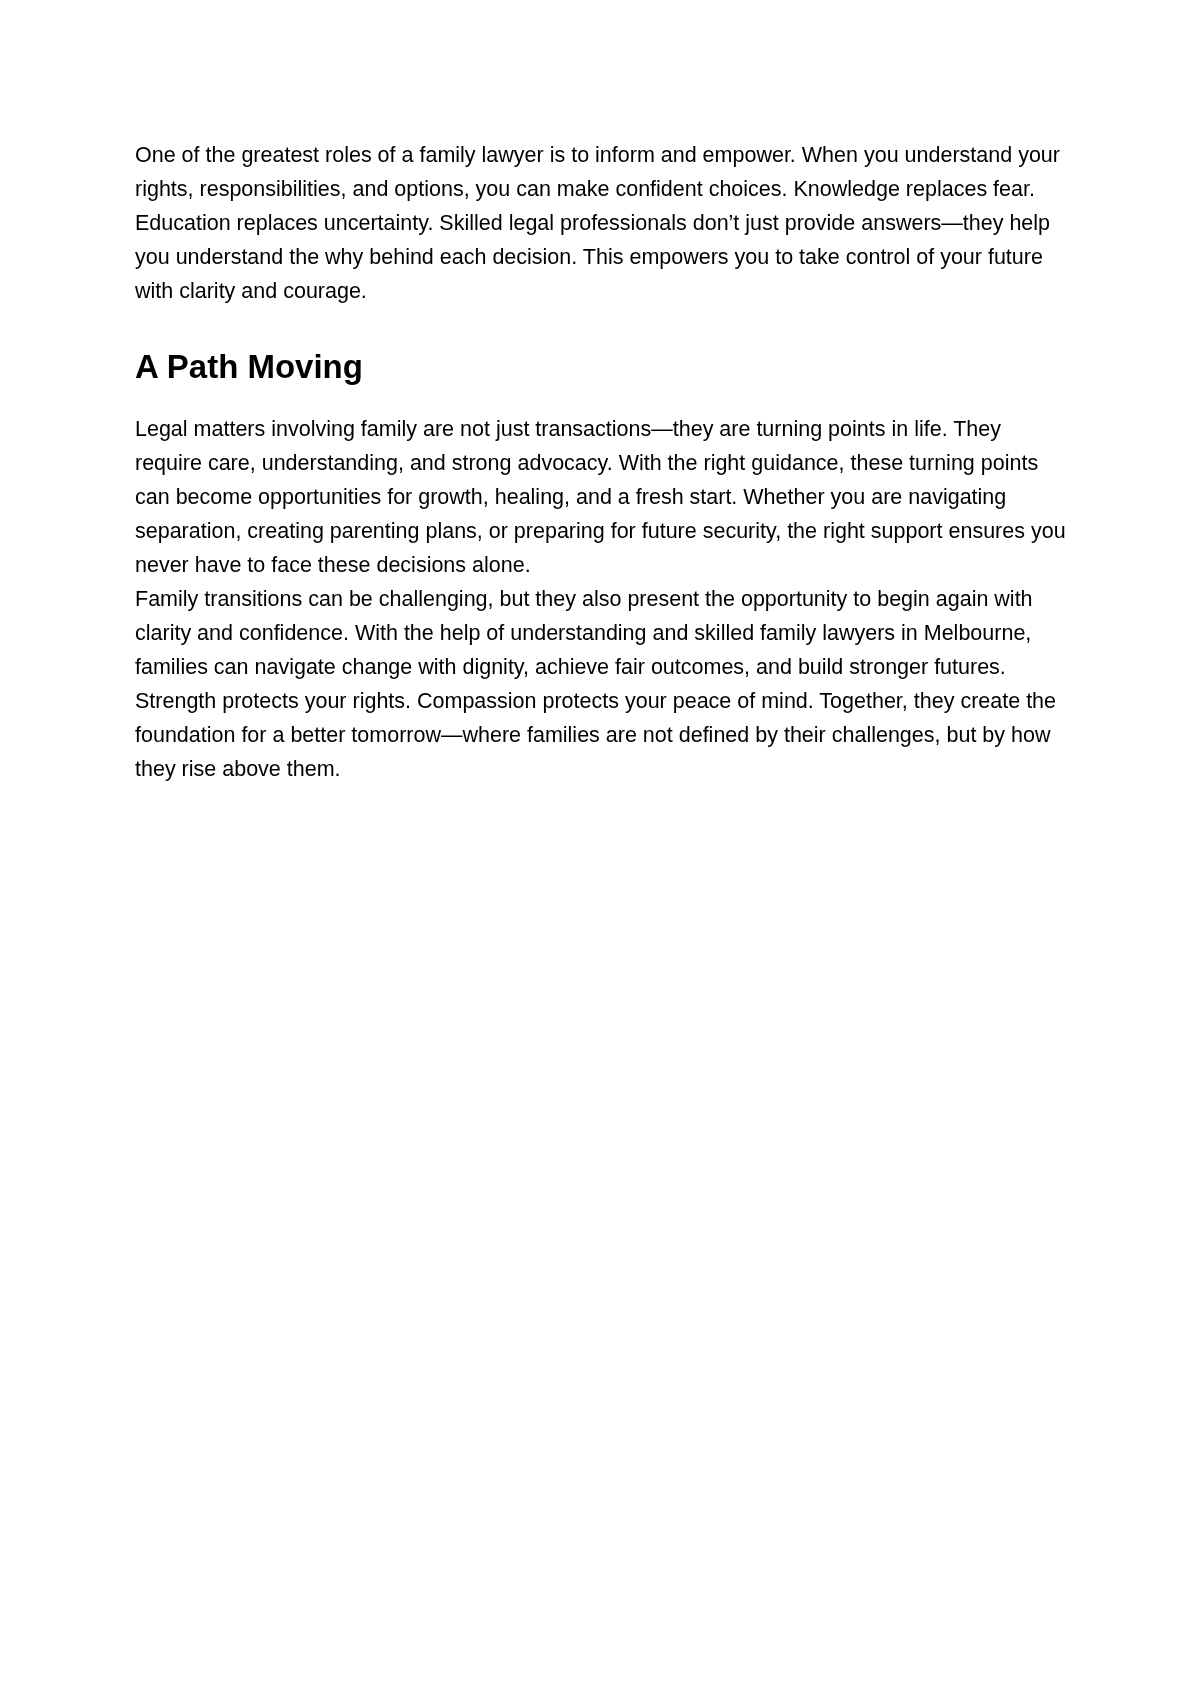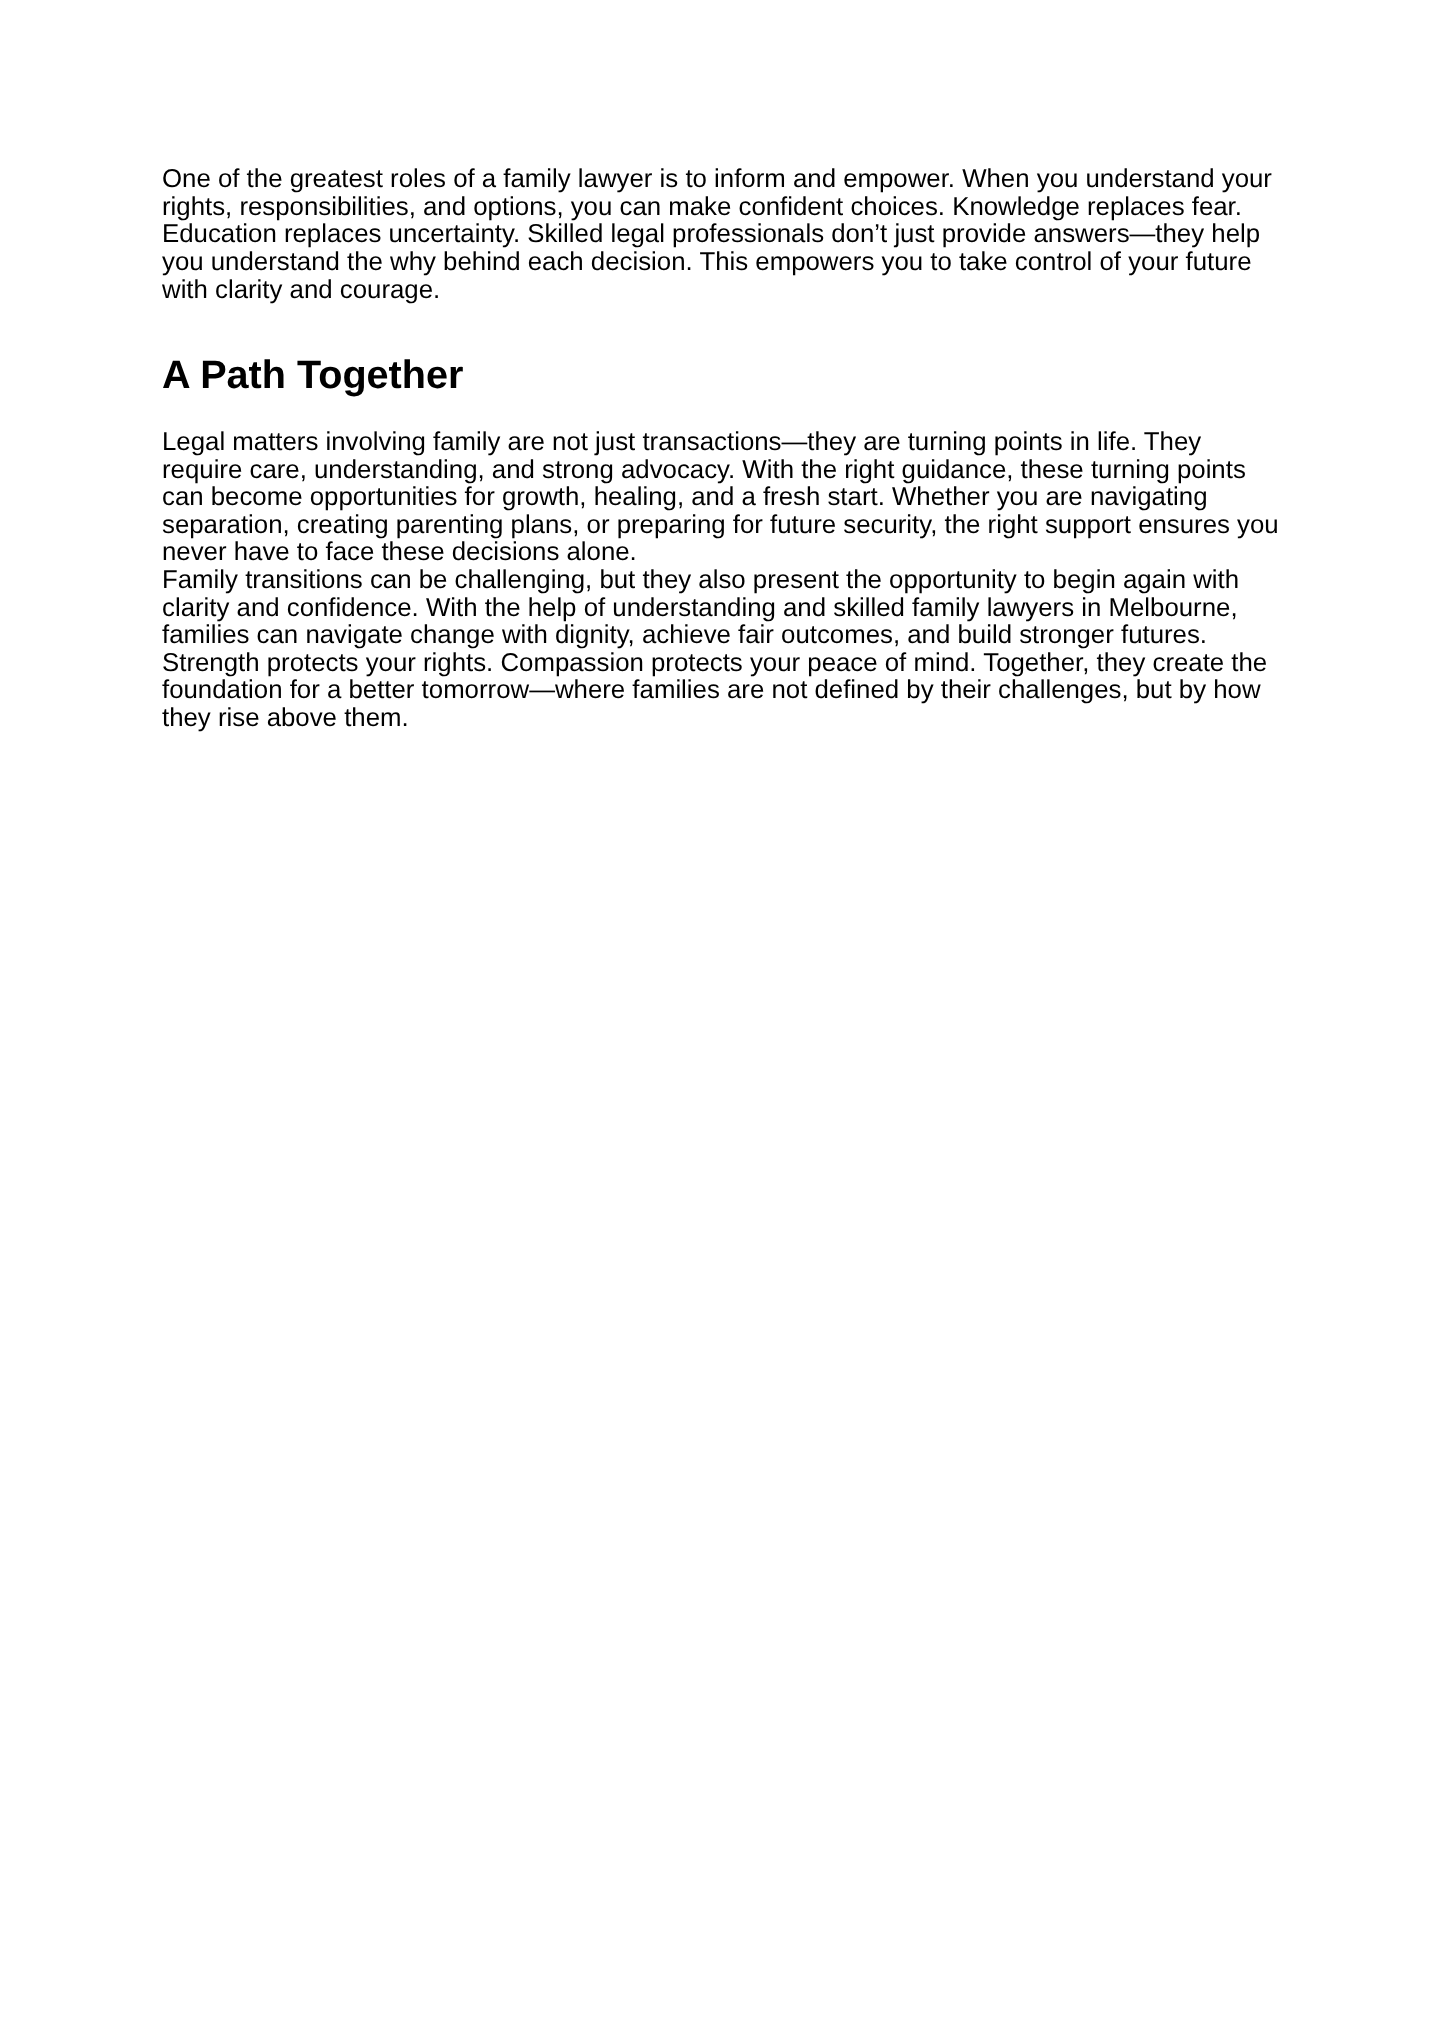--- a/index.html
+++ b/index.html
@@ -17,40 +17,40 @@
     color: #000000;
   }
   .content {
     position: absolute;
     left: 135px;
     top: 138px;
     width: 932px;
   }
   .body-paragraph {
     font-size: 21.5px;
-    line-height: 23px;
+    line-height: 34px;
     margin: 0;
     color: #000000;
     letter-spacing: 0;
   }
   .section-heading {
     font-size: 33px;
     line-height: 46px;
     font-weight: 700;
     margin: 36px 0 22px 0;
     color: #000000;
   }
 </style>
 </head>
 <body>
 
 <div class="page">
   <div class="content">
     <p class="body-paragraph">One of the greatest roles of a family lawyer is to inform and empower. When you understand your rights, responsibilities, and options, you can make confident choices. Knowledge replaces fear. Education replaces uncertainty. Skilled legal professionals don’t just provide answers—they help you understand the why behind each decision. This empowers you to take control of your future with clarity and courage.</p>
 
-    <h2 class="section-heading">A Path Together</h2>
+    <h2 class="section-heading">A Path Moving</h2>
 
     <p class="body-paragraph">Legal matters involving family are not just transactions—they are turning points in life. They require care, understanding, and strong advocacy. With the right guidance, these turning points can become opportunities for growth, healing, and a fresh start. Whether you are navigating separation, creating parenting plans, or preparing for future security, the right support ensures you never have to face these decisions alone.</p>
 
 
     <p class="body-paragraph">Family transitions can be challenging, but they also present the opportunity to begin again with clarity and confidence. With the help of understanding and skilled family lawyers in Melbourne, families can navigate change with dignity, achieve fair outcomes, and build stronger futures. Strength protects your rights. Compassion protects your peace of mind. Together, they create the foundation for a better tomorrow—where families are not defined by their challenges, but by how they rise above them.</p>
   </div>
 </div>
 
 </body></html>

